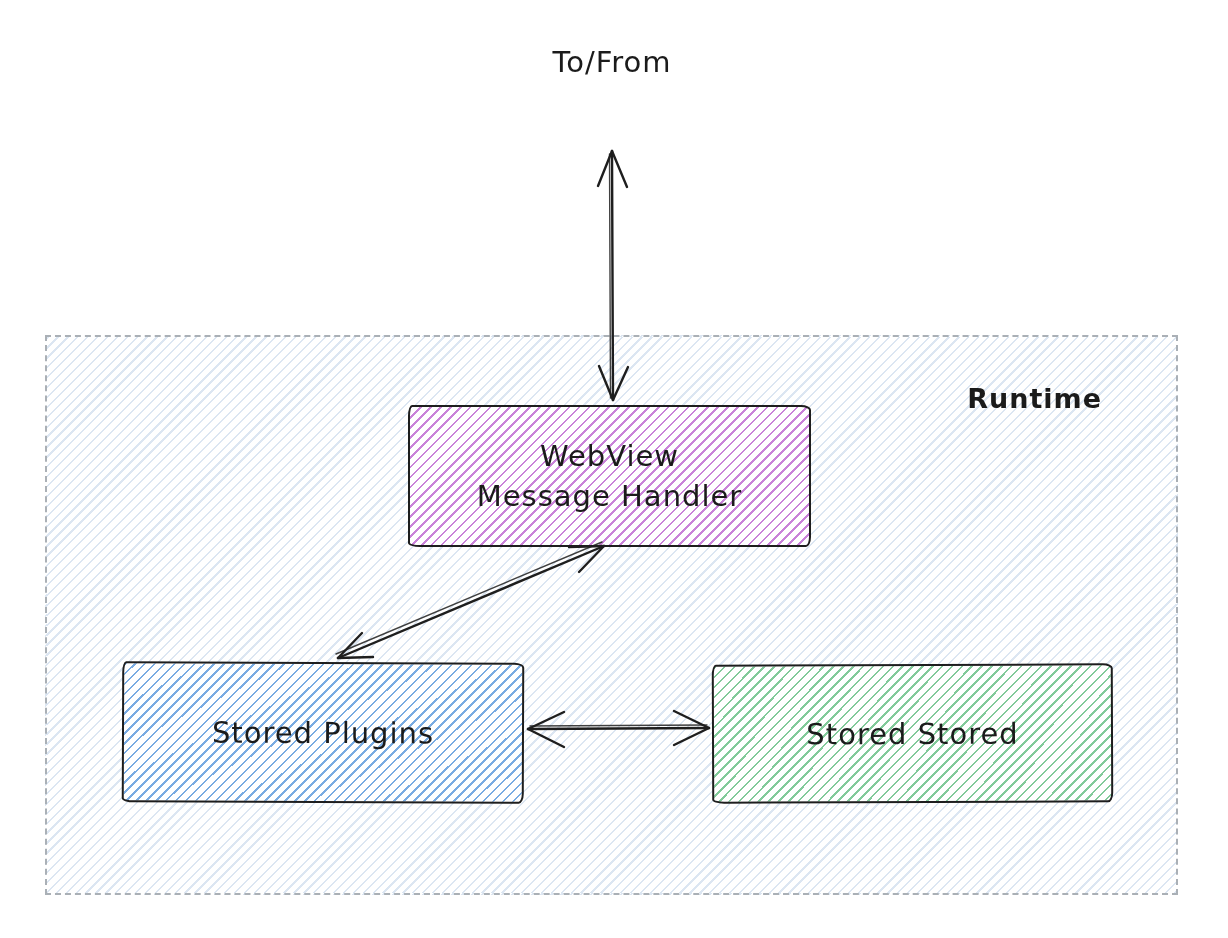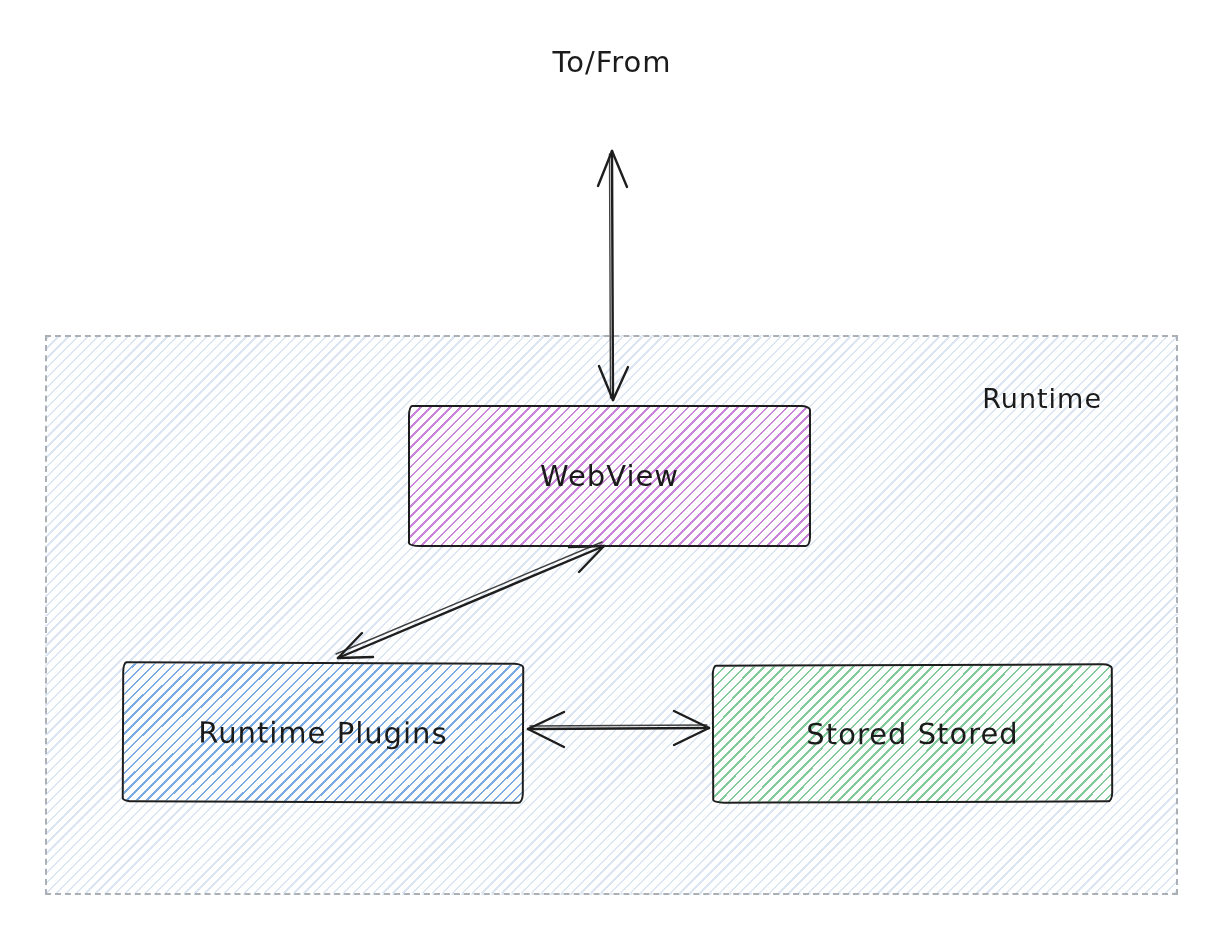--- a/index.html
+++ b/index.html
@@ -35,21 +35,21 @@
       var(--container-hatch, #dce6f2) 0px,
       var(--container-hatch, #dce6f2) 1.6px,
       transparent 1.6px,
       transparent 7px
     );
   }
   .runtime-label {
     position: absolute;
     top: 46px; right: 74px;
     font-size: 27px;
-    font-weight: 400;
+    font-weight: 700;
     letter-spacing: 1px;
     color: var(--text, #1b1b1b);
   }
 
   
   .node {
     position: absolute;
     display: flex;
     flex-direction: column;
     align-items: center;
@@ -122,24 +122,25 @@
   <div class="ext-label">
     <div>To/From</div>
   </div>
 
   <div class="runtime">
     <div class="runtime-label">Runtime</div>
   </div>
 
   <div class="node node-purple">
     <div>WebView</div>
+    <div>Message Handler</div>
   </div>
 
   <div class="node node-blue">
-    <div>Runtime Plugins</div>
+    <div>Stored Plugins</div>
   </div>
 
   <div class="node node-green">
     <div>Stored Stored</div>
   </div>
 
   <svg class="arrows" viewBox="0 0 1228 938">
 
     <g>
       <path d="M612 151 L613 400"></path>

